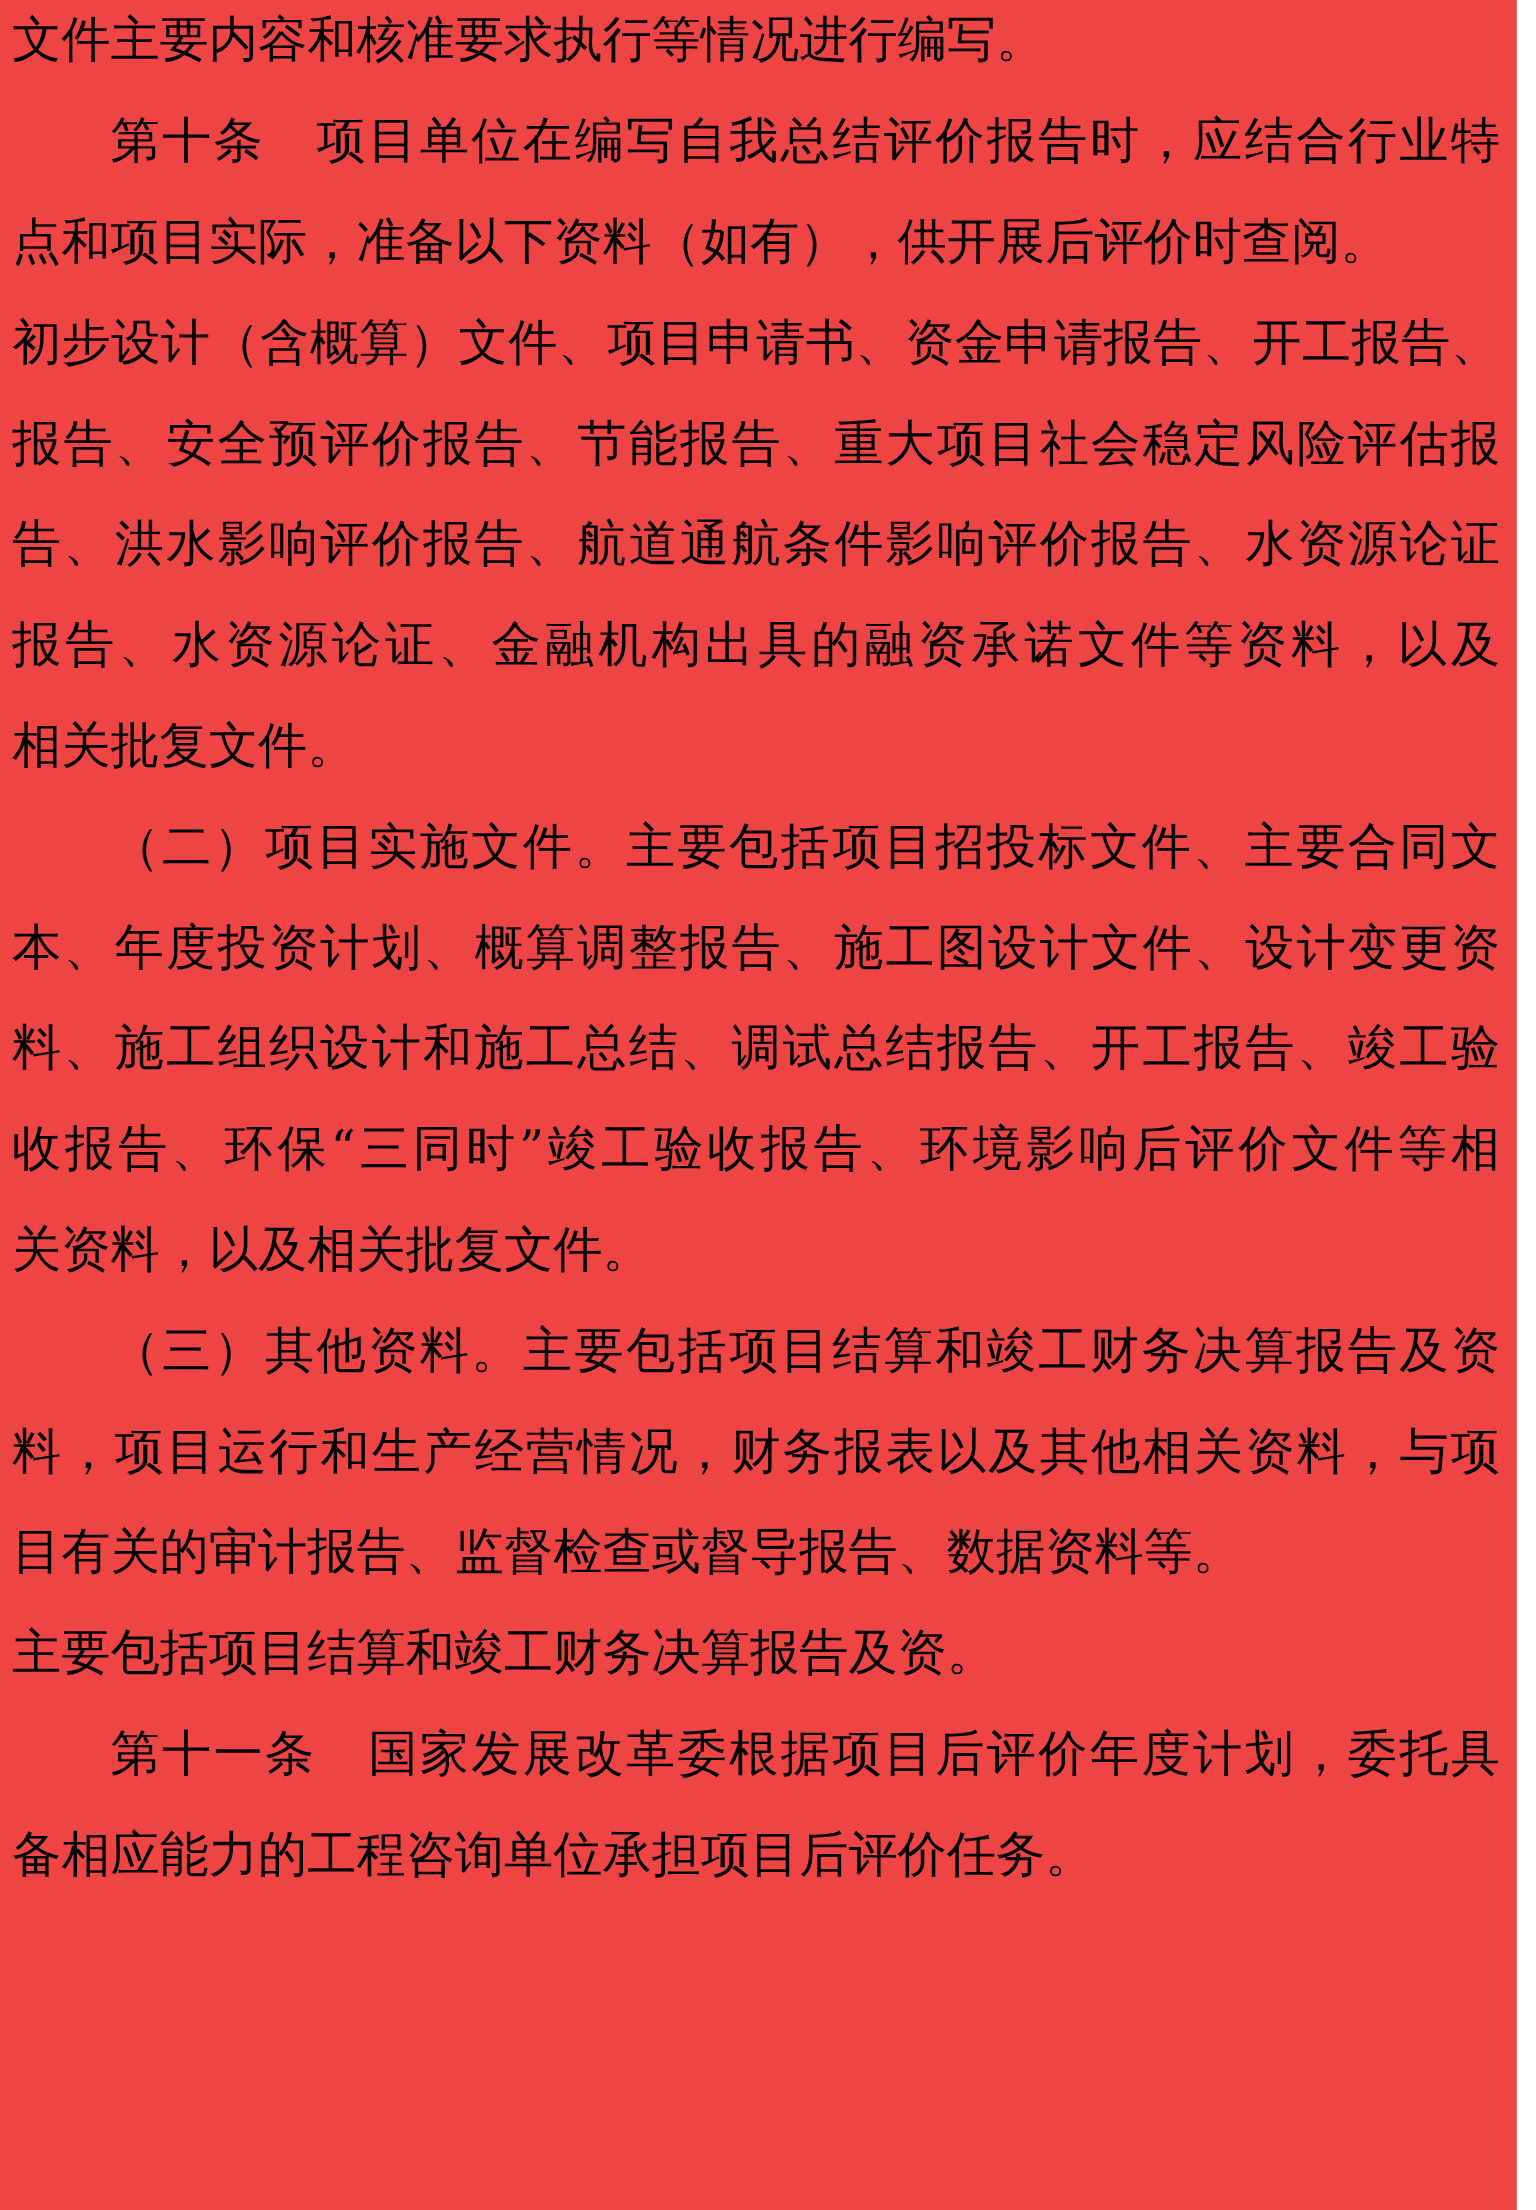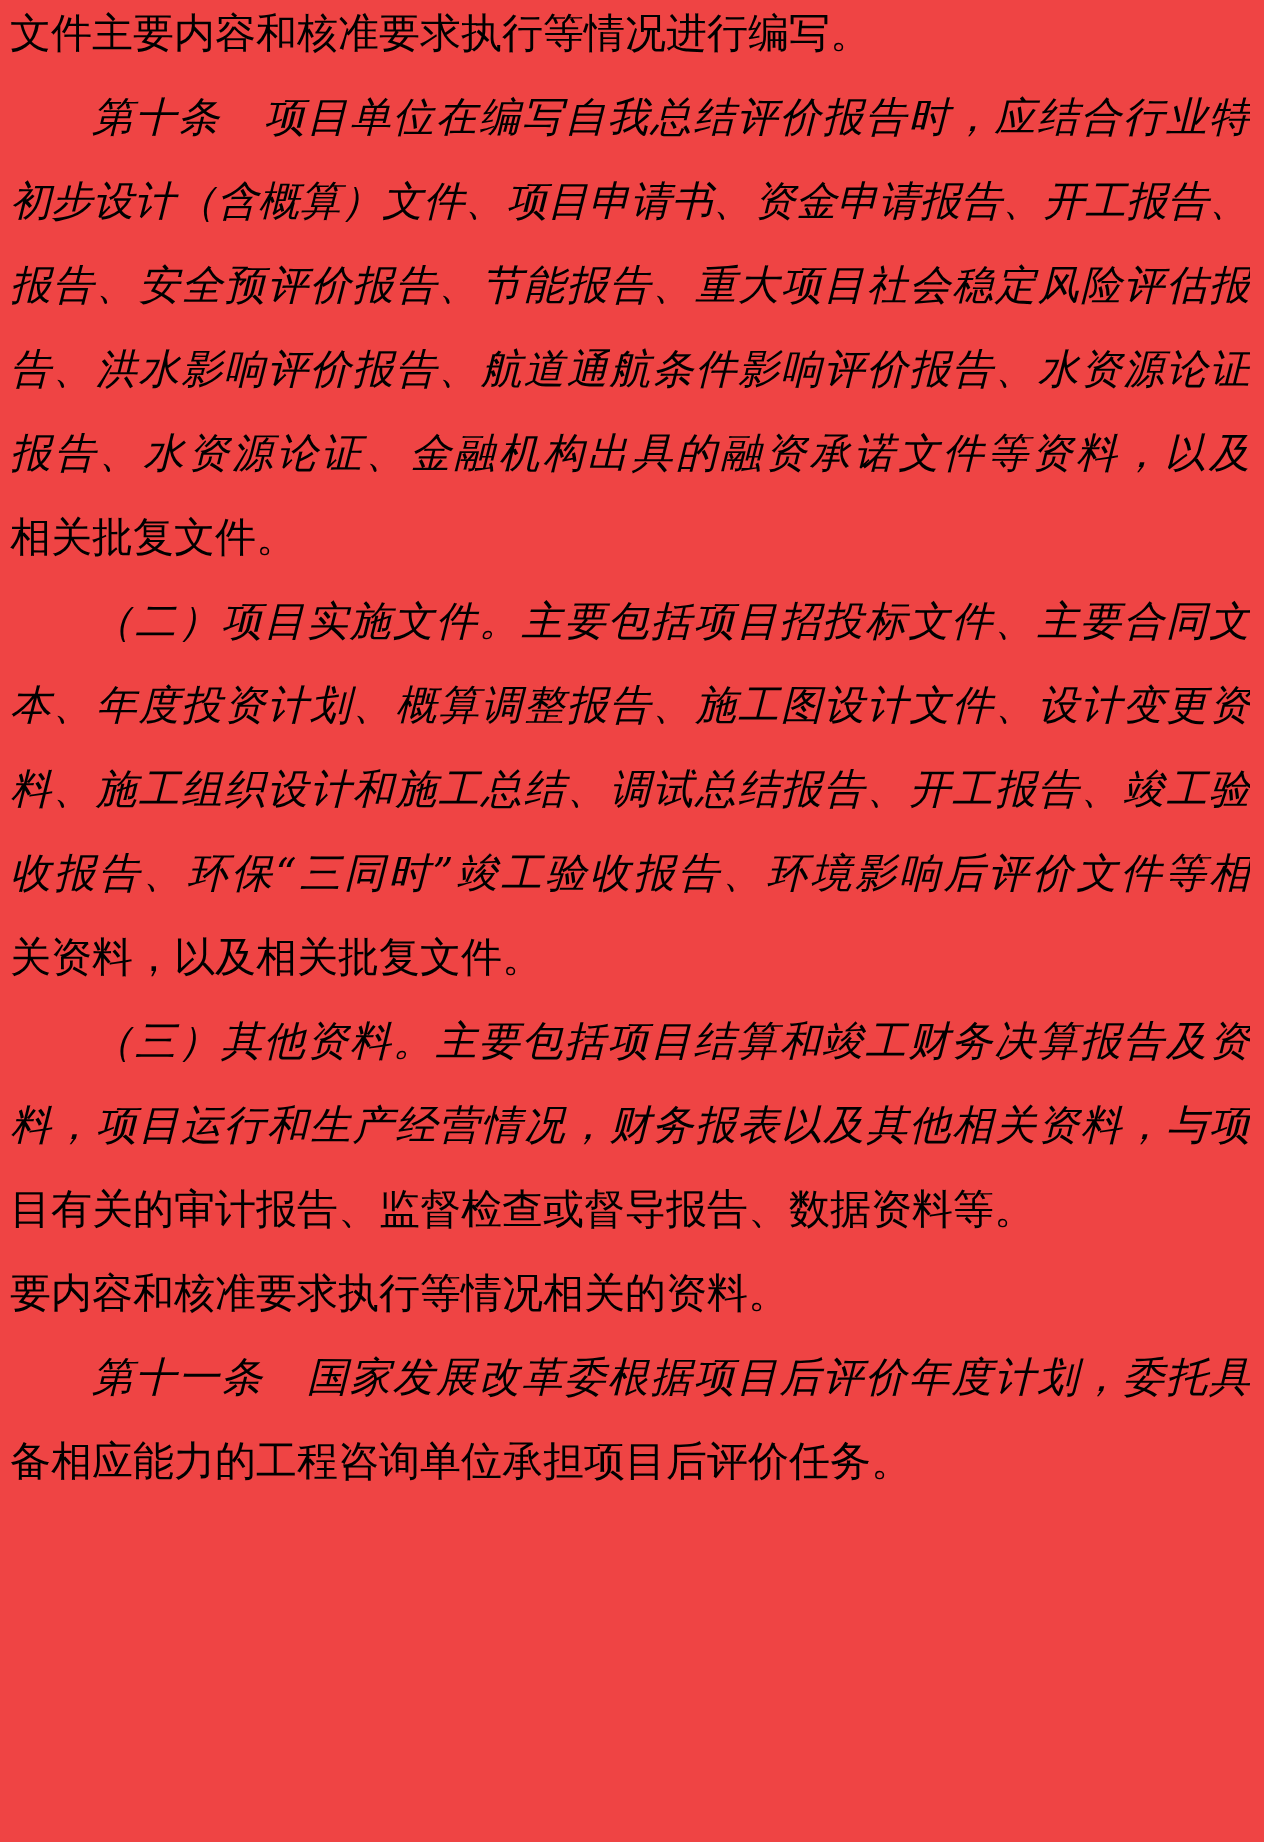--- a/index.html
+++ b/index.html
@@ -29,43 +29,43 @@
     letter-spacing: 0;
     overflow: hidden;
     white-space: nowrap;
     text-align: left;
   }
   .line.justify {
     white-space: normal;
     text-align: justify;
     text-align-last: justify;
     text-justify: inter-character;
-    font-style: italic;
   }
   .line.indent-2 {
     text-indent: 2em;
   }
 </style>
 </head>
 <body style="background: rgb(255, 255, 255);">
 
 <div class="page">
   <div class="doc-body" id="doc-body" style="color: rgb(0, 0, 0);">
       <div class="line">文件主要内容和核准要求执行等情况进行编写。</div>
       <div class="line justify indent-2">第十条　项目单位在编写自我总结评价报告时，应结合行业特</div>
+      <div class="line">点和项目实际，准备以下资料（如有），供开展后评价时查阅。</div>
       <div class="line justify">初步设计（含概算）文件、项目申请书、资金申请报告、开工报告、</div>
       <div class="line justify">报告、安全预评价报告、节能报告、重大项目社会稳定风险评估报</div>
       <div class="line justify">告、洪水影响评价报告、航道通航条件影响评价报告、水资源论证</div>
       <div class="line justify">报告、水资源论证、金融机构出具的融资承诺文件等资料，以及</div>
       <div class="line">相关批复文件。</div>
       <div class="line justify indent-2">（二）项目实施文件。主要包括项目招投标文件、主要合同文</div>
       <div class="line justify">本、年度投资计划、概算调整报告、施工图设计文件、设计变更资</div>
       <div class="line justify">料、施工组织设计和施工总结、调试总结报告、开工报告、竣工验</div>
       <div class="line justify">收报告、环保“三同时”竣工验收报告、环境影响后评价文件等相</div>
       <div class="line">关资料，以及相关批复文件。</div>
       <div class="line justify indent-2">（三）其他资料。主要包括项目结算和竣工财务决算报告及资</div>
       <div class="line justify">料，项目运行和生产经营情况，财务报表以及其他相关资料，与项</div>
       <div class="line">目有关的审计报告、监督检查或督导报告、数据资料等。</div>
-      <div class="line">要内容和核准要求执行等情况相关的资料。</div>
+      <div class="line">主要包括项目结算和竣工财务决算报告及资。</div>
       <div class="line justify indent-2">第十一条　国家发展改革委根据项目后评价年度计划，委托具</div>
       <div class="line">备相应能力的工程咨询单位承担项目后评价任务。</div>
     </div>
 </div>
 
 </body></html>

